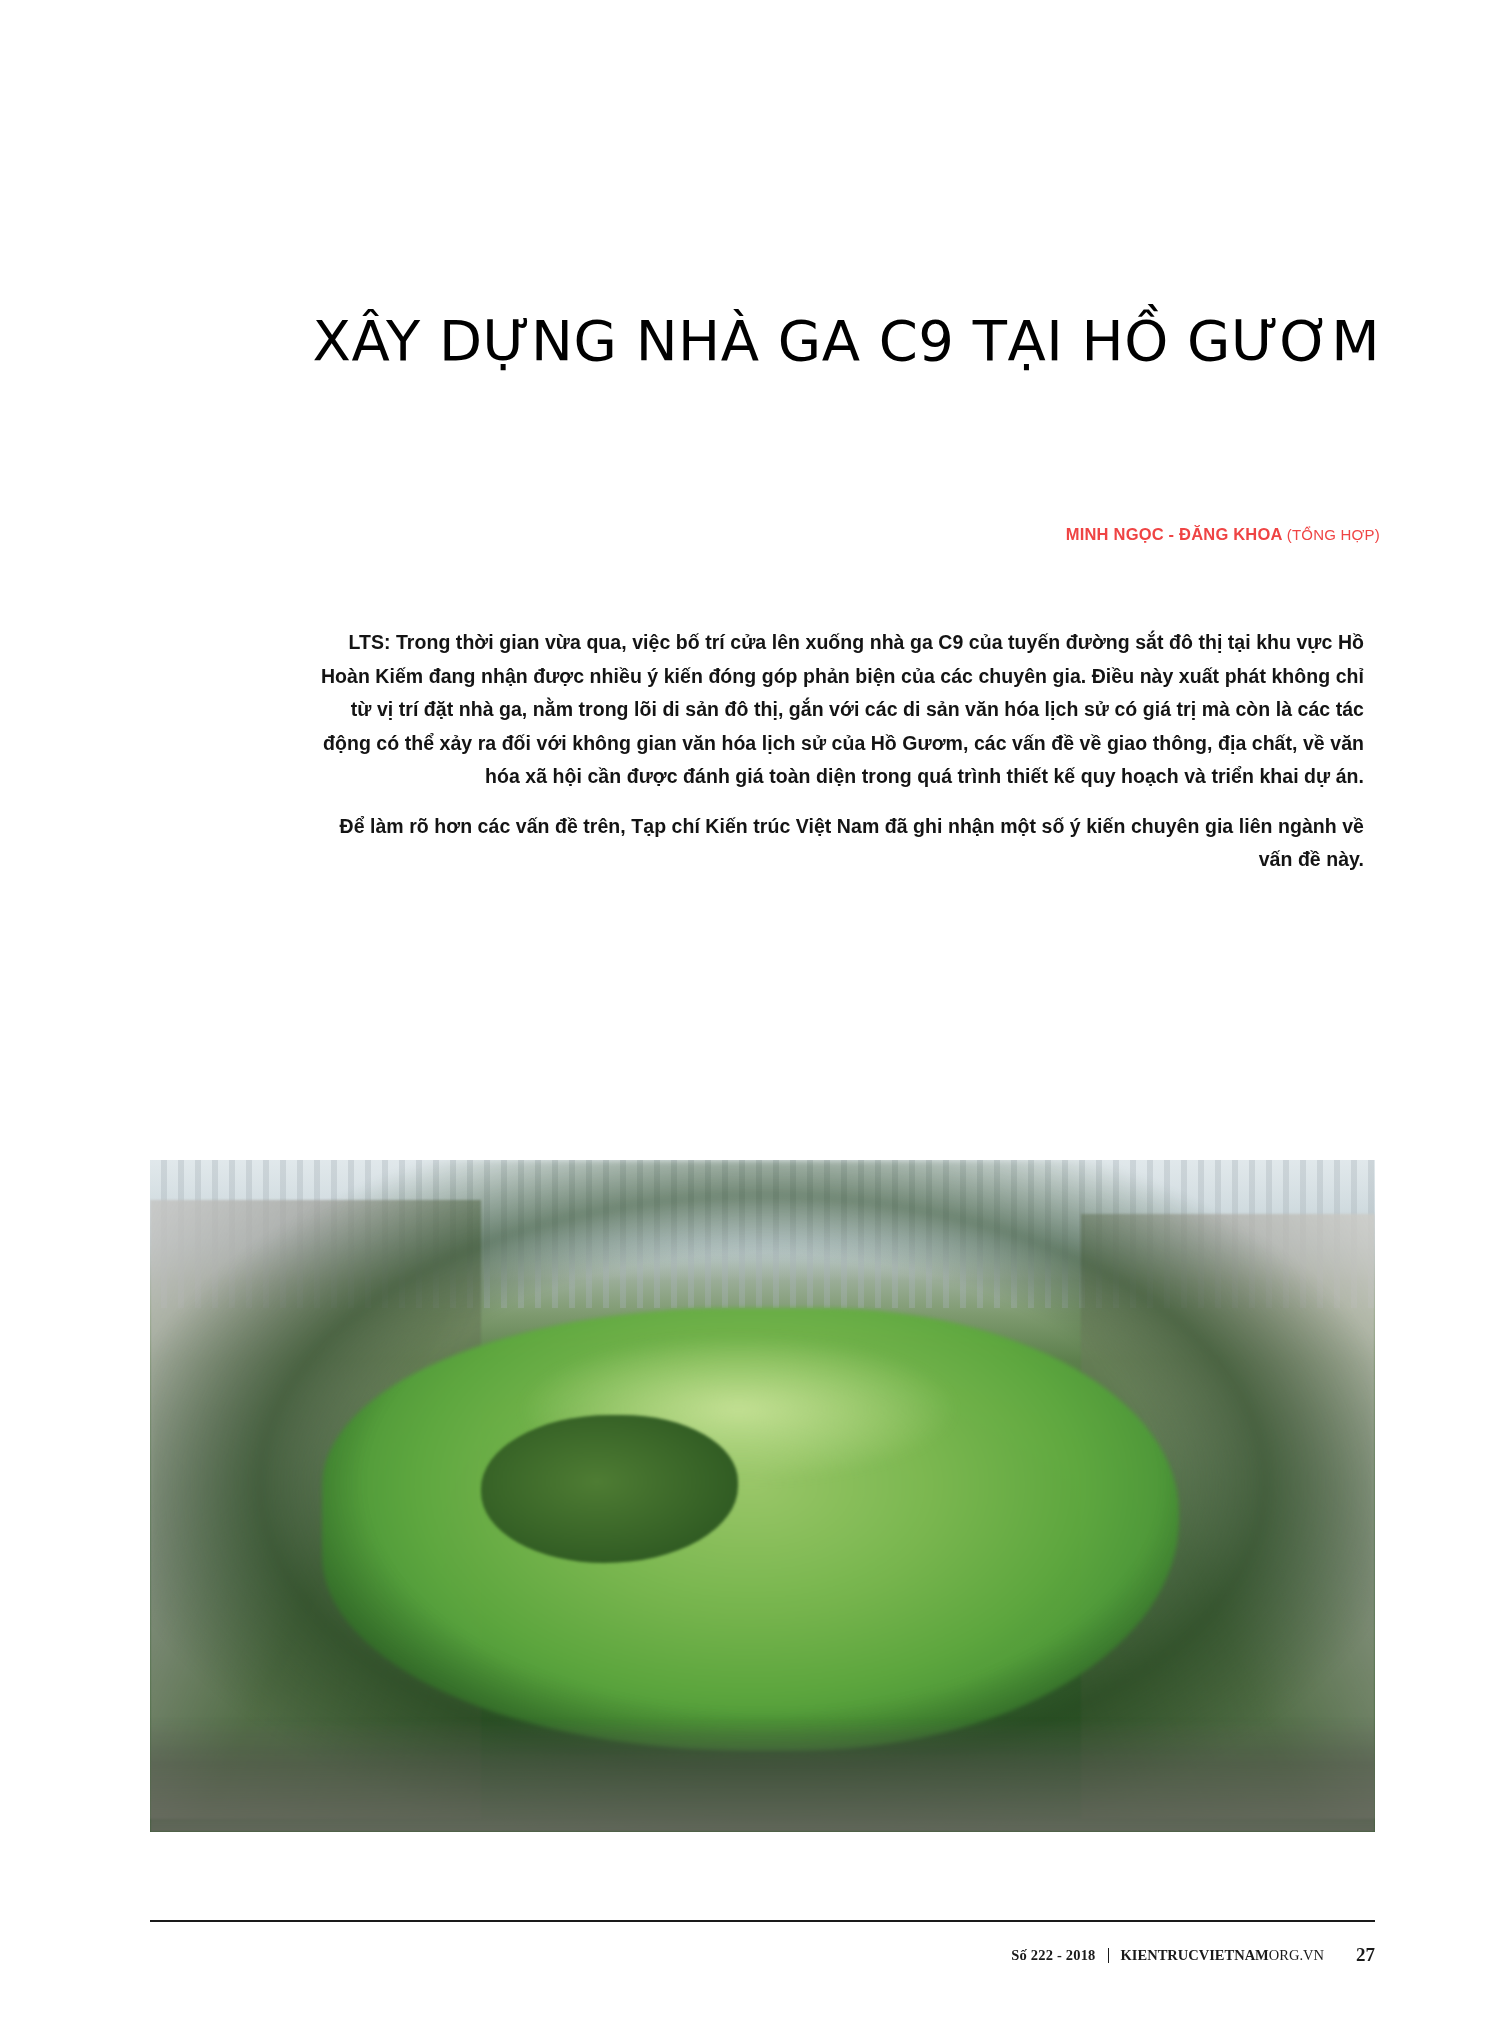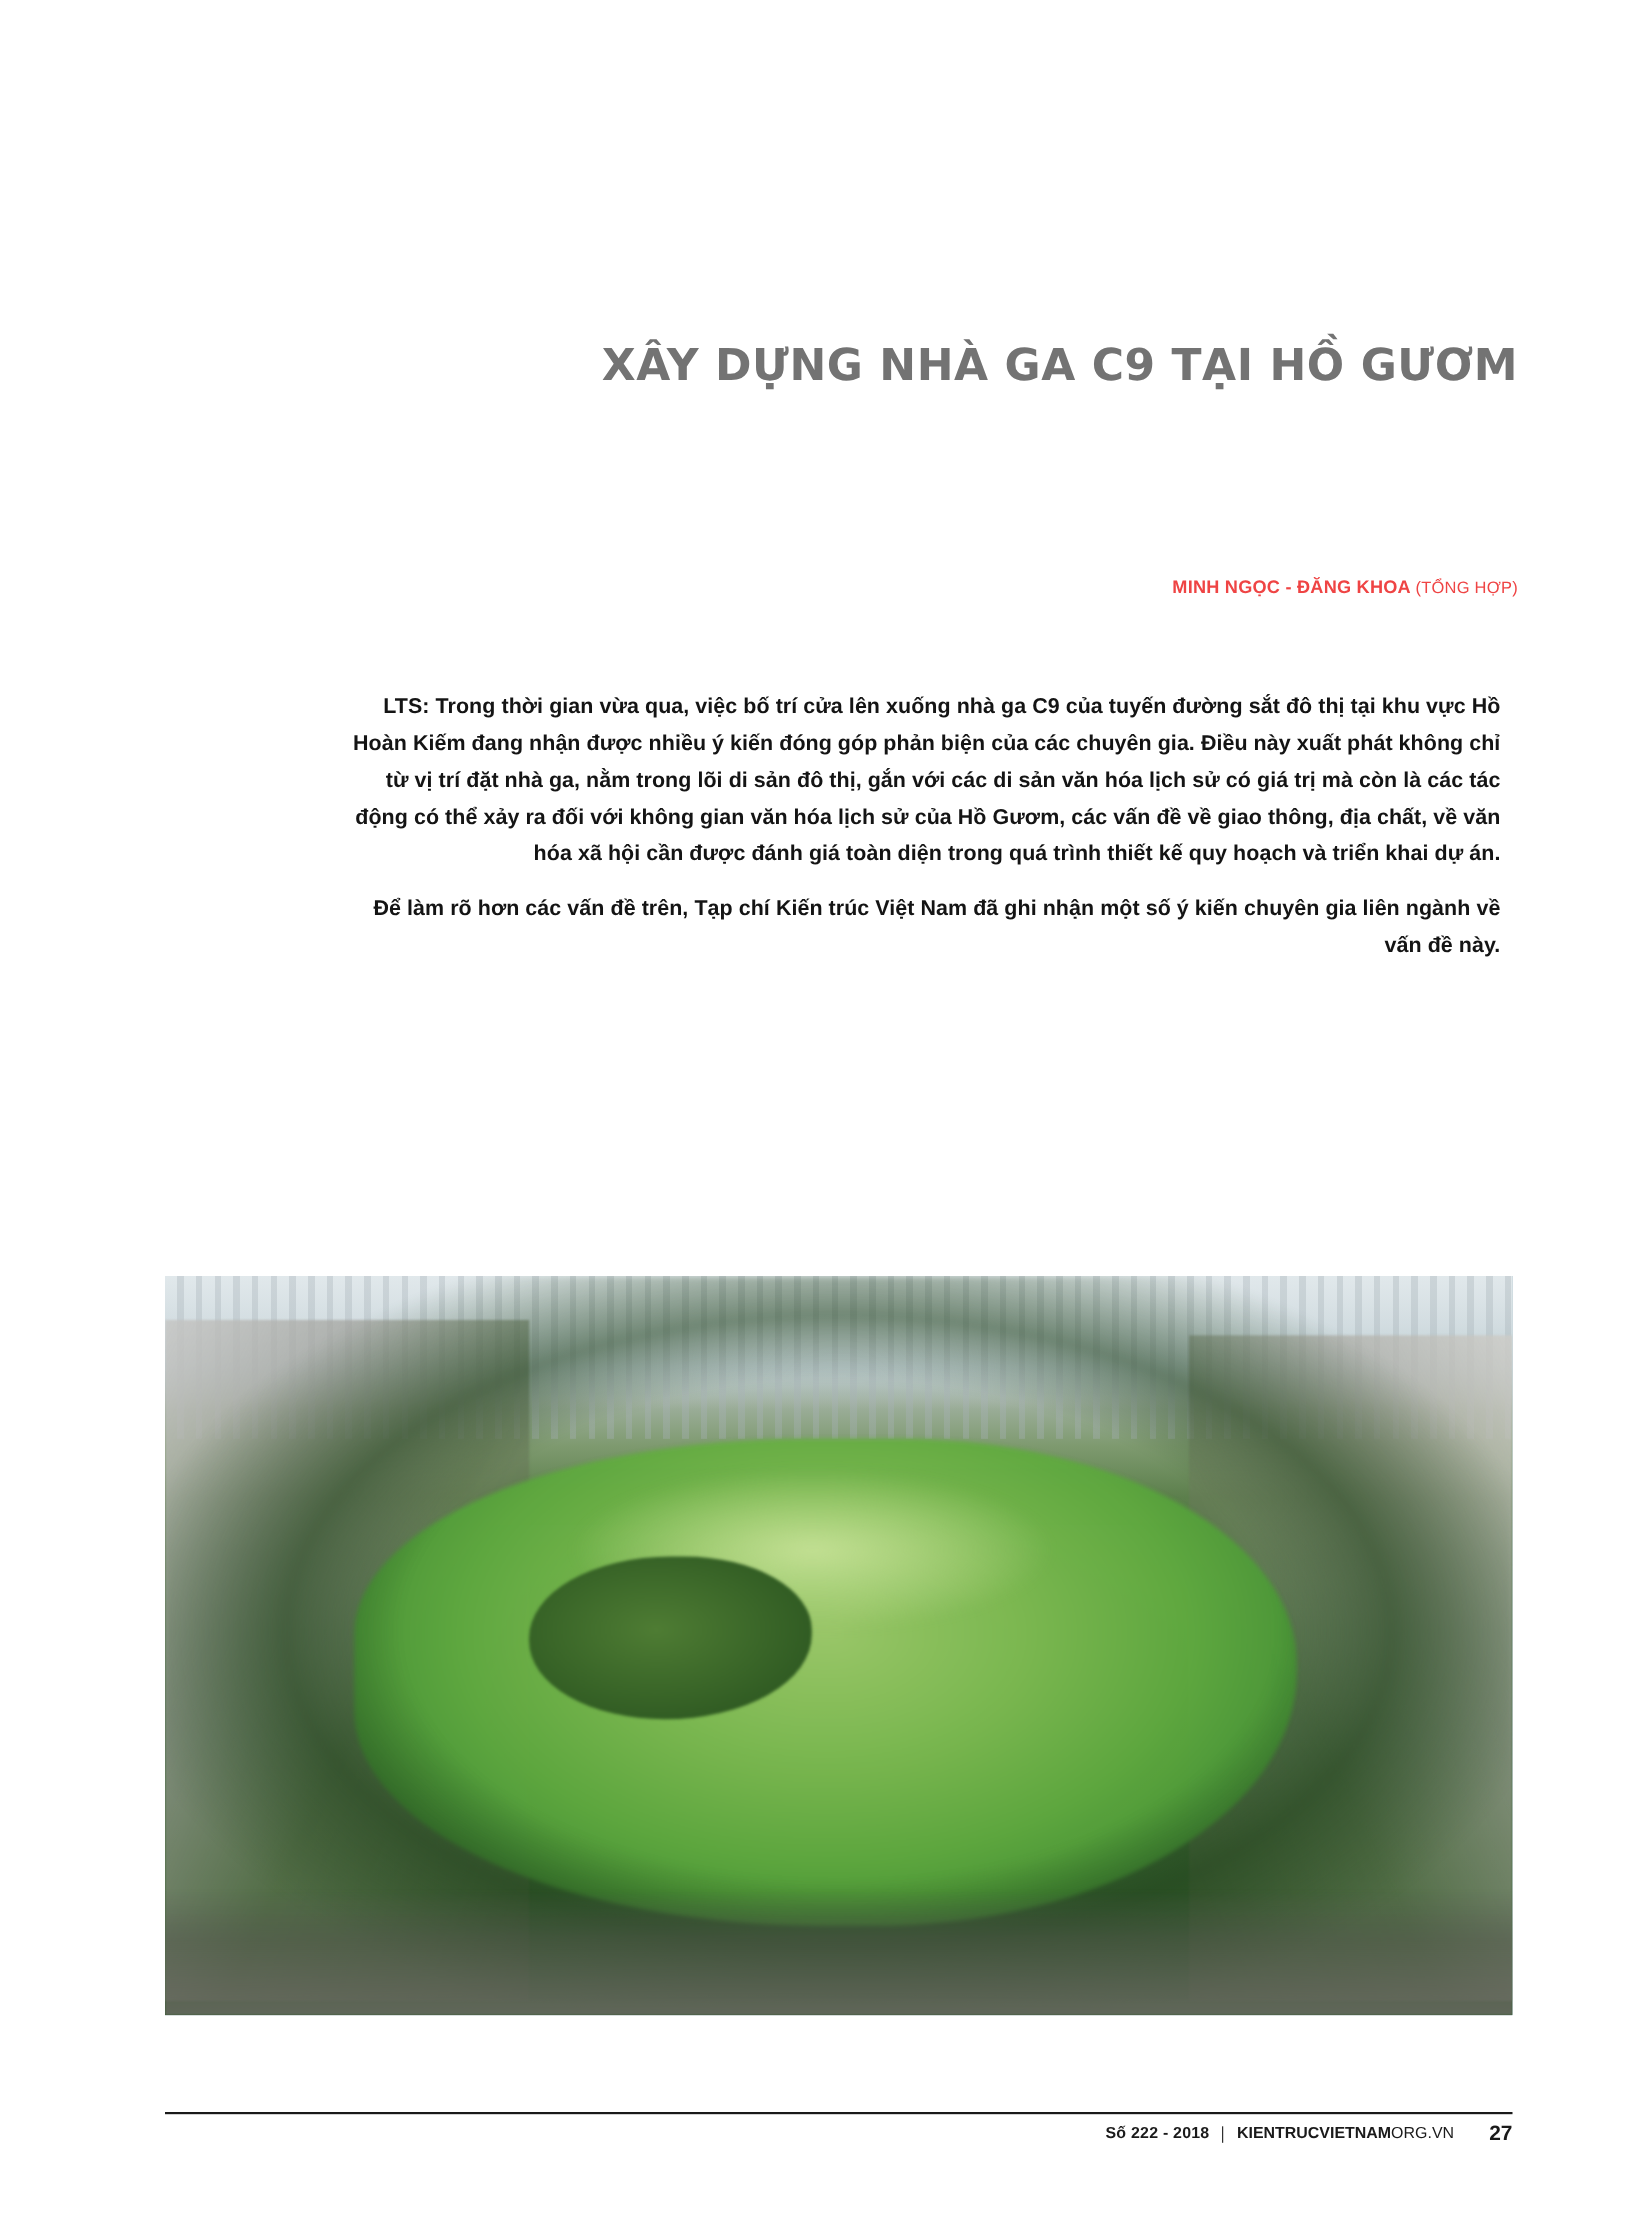--- a/index.html
+++ b/index.html
@@ -26,24 +26,24 @@
   
   .title-block {
     position: absolute;
     left: 150px;
     top: 310px;
     width: 1230px;
     text-align: right;
   }
   .title-line1 {
     font-family: "DejaVu Sans", sans-serif;
-    font-size: 40px;
-    font-weight: 700;
+    font-size: 56px;
+    font-weight: 400;
     letter-spacing: 0.5px;
-    color: #737373;
+    color: #000000;
     line-height: 1.12;
     white-space: nowrap;
   }
   .title-line2 {
     font-family: "DejaVu Sans", sans-serif;
     font-size: 62px;
     font-weight: 700;
     letter-spacing: 0.5px;
     color: #111111;
     line-height: 1.12;
@@ -195,28 +195,29 @@
     color: #2a2a2a;
   }
 
   
   .footer {
     position: absolute;
     left: 150px;
     top: 1920px;
     width: 1225px;
     border-top: 2px solid #1a1a1a;
-    padding-top: 7px;
+    padding-top: 22px;
     display: flex;
     justify-content: flex-end;
     align-items: center;
     gap: 12px;
     font-size: 14.5px;
     font-weight: 700;
     color: #1a1a1a;
+    font-family: Liberation Serif, serif;
   }
   .footer .issue { letter-spacing: 0.2px; }
   .footer .sep {
     display: inline-block;
     width: 1px;
     height: 15px;
     background: #1a1a1a;
   }
   .footer .site-bold { font-weight: 700; }
   .footer .site-light { font-weight: 400; }

